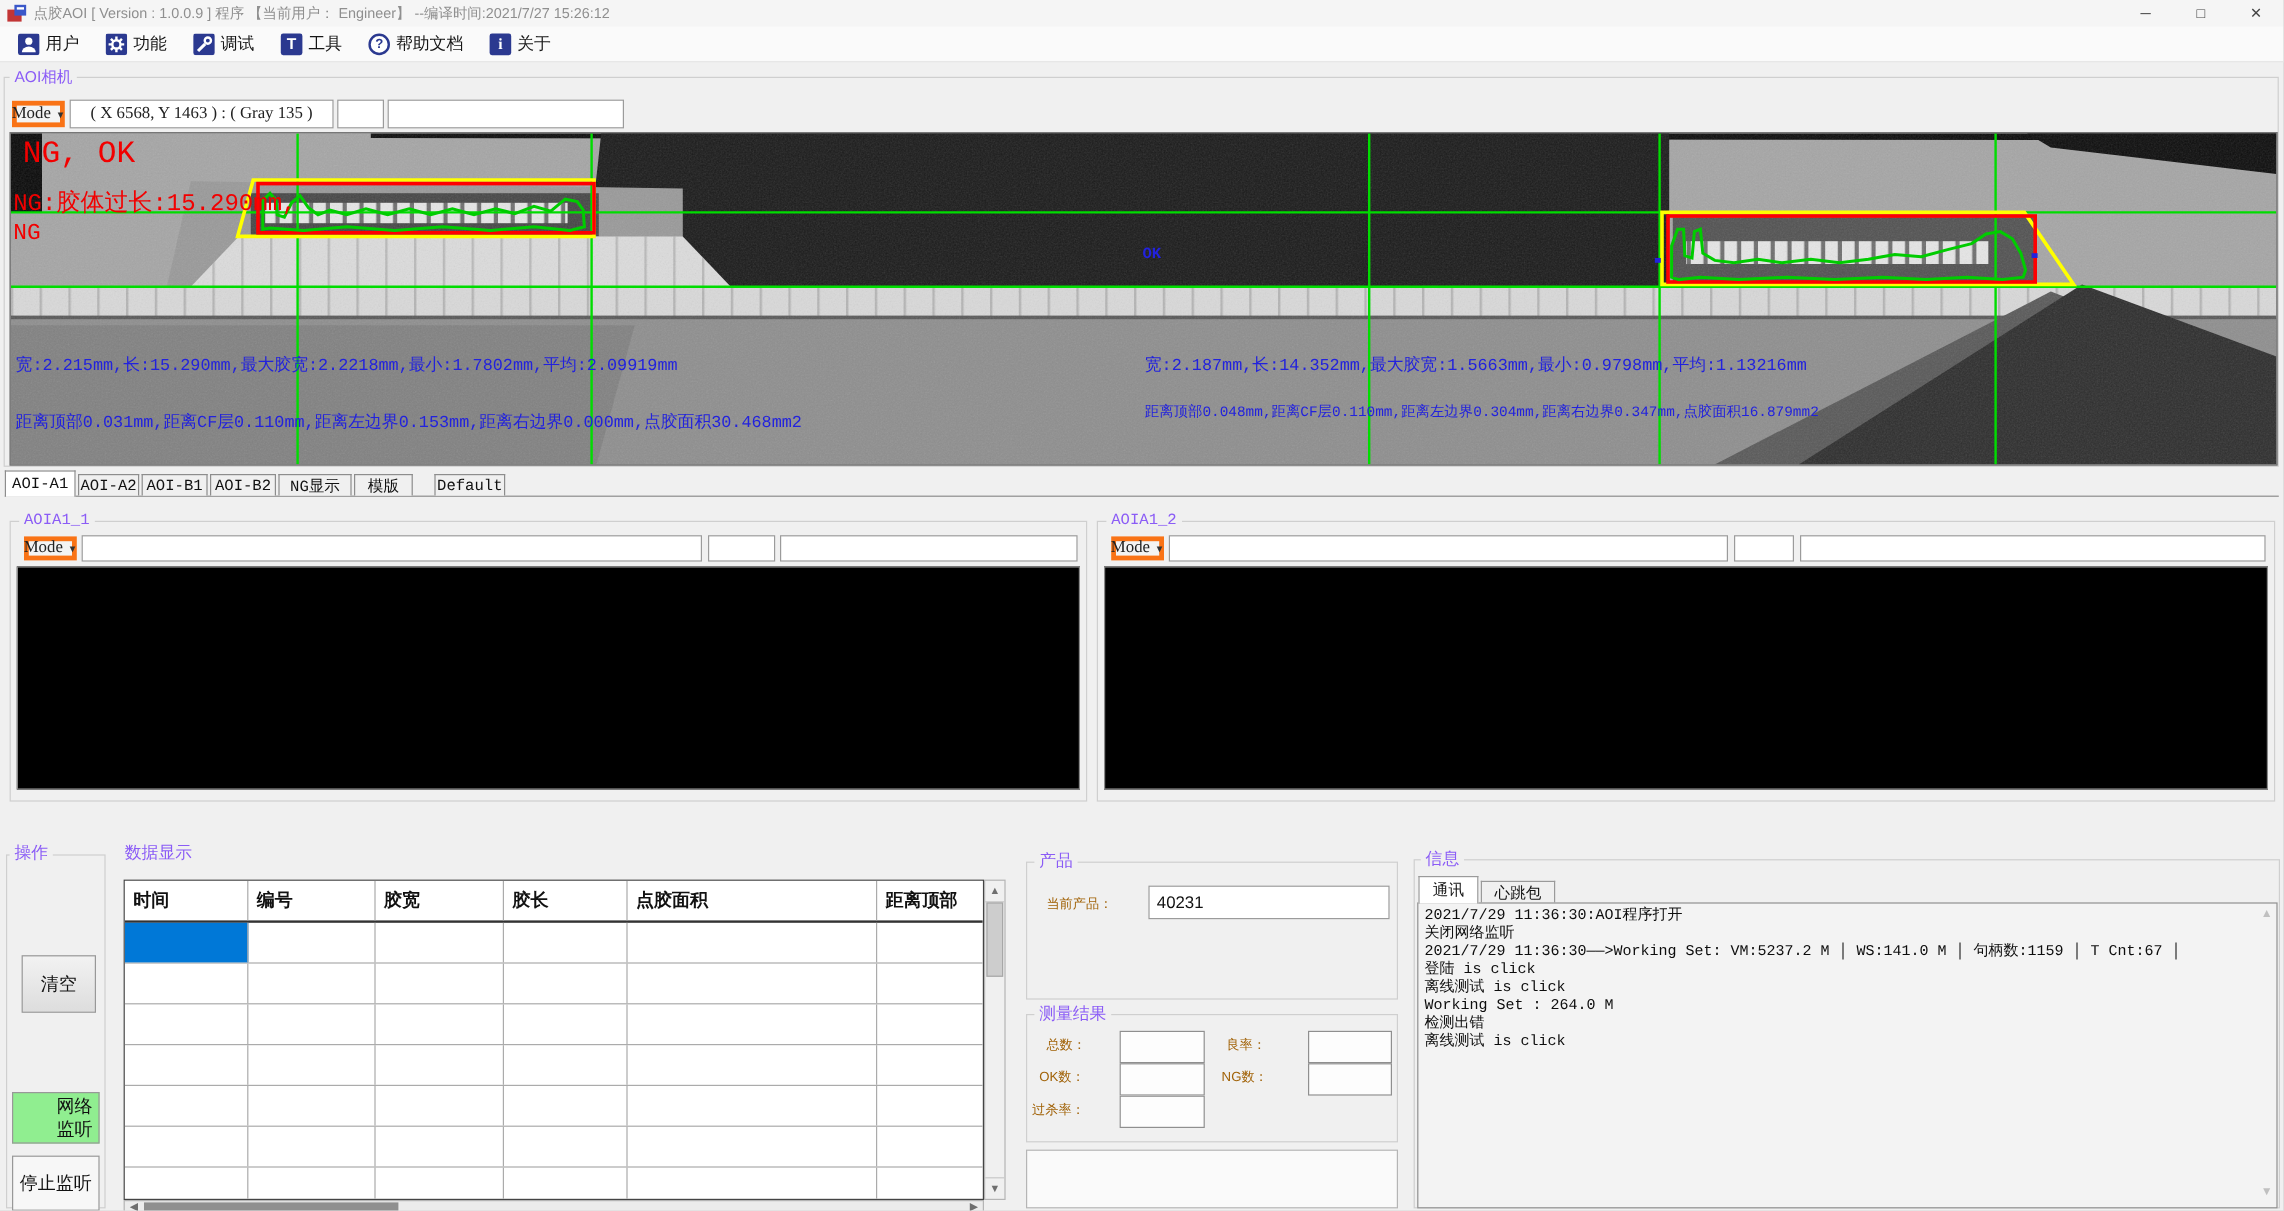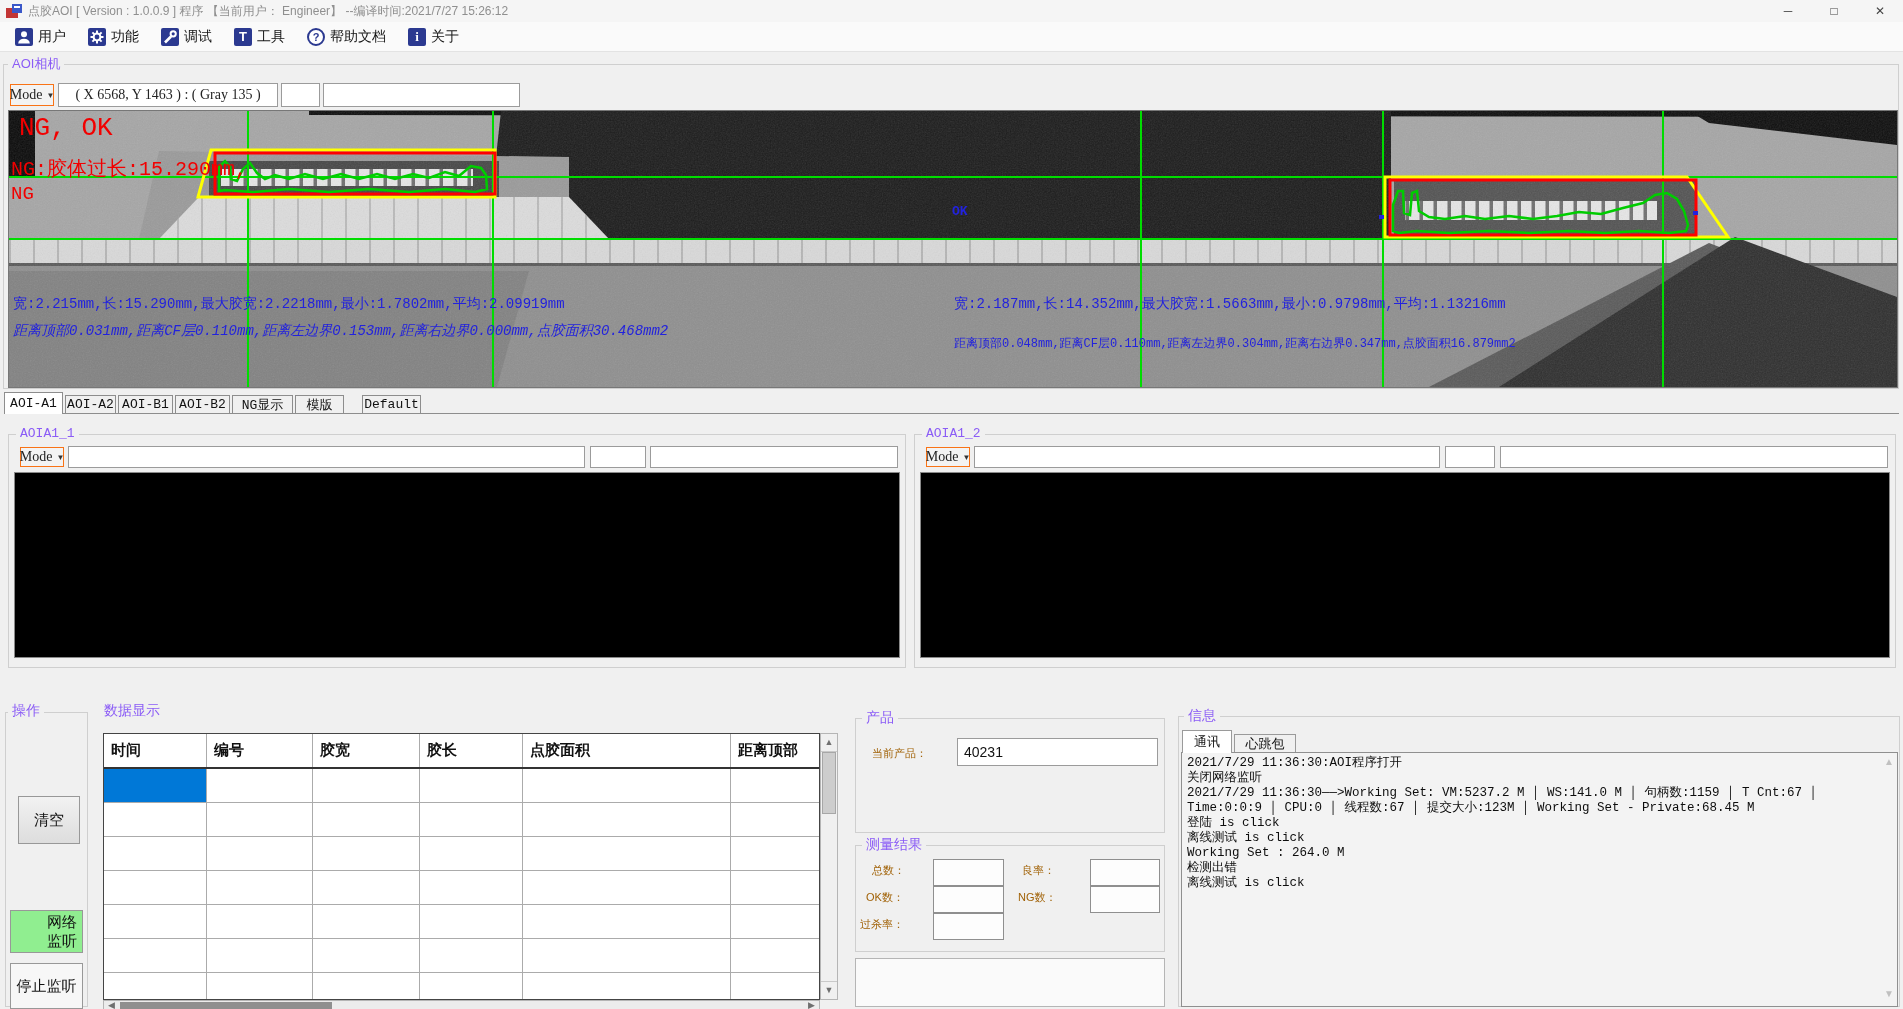--- a/index.html
+++ b/index.html
@@ -13,21 +13,21 @@
   .win-btn{width:46px;height:22px;display:flex;align-items:center;justify-content:center;font-size:12px;color:#444;}
   
   .menubar{position:absolute;left:0;top:22px;width:1903px;height:30px;background:#fafafa;border-bottom:1px solid #e3e3e3;display:flex;align-items:center;padding-left:6px;box-sizing:border-box;}
   .menu-item{display:flex;align-items:center;gap:5px;padding:3px 9px;margin-right:4px;font-size:14px;color:#151515;cursor:default;}
   .micon{width:18px;height:18px;display:block;}
   
   .gbox{position:absolute;border:1px solid #cfcfcf;box-sizing:border-box;}
   .glabel{position:absolute;background:#f0f0f0;padding:0 4px;font-size:13px;color:#8b5cf6;line-height:14px;white-space:nowrap;z-index:3;}
   .tbox{position:absolute;background:#fff;border:1px solid #9b9b9b;box-sizing:border-box;}
   .modebtn{position:absolute;display:flex;align-items:center;justify-content:center;gap:4px;
-           font-family:"Liberation Serif",serif;font-size:14px;color:#222;border:1px solid #f97316;background:#f3f3f3;box-sizing:border-box;}
+           font-family:"Liberation Serif",serif;font-size:14px;color:#222;border:4px solid #f97316;background:#f3f3f3;box-sizing:border-box;}
   .drop{font-size:8px;color:#333;}
   .coordtext{font-family:"Liberation Serif",serif;font-size:14px;color:#222;display:flex;align-items:center;justify-content:center;}
   
   .cam{position:absolute;left:8px;top:110px;width:1888px;height:276px;background:#8f8f8f;border:1px solid #777;box-sizing:content-box;overflow:hidden;}
   .ovtext{position:absolute;white-space:nowrap;z-index:5;font-family:"Liberation Mono","DejaVu Sans Mono",monospace;}
   .red-t{color:#f20000;}
   .blue-t{color:#2222dd;}
   
   .tab{position:absolute;height:18px;top:395px;background:#f0f0f0;border:1px solid #8d8d8d;border-bottom:none;
        font-family:"Liberation Mono","DejaVu Sans Mono",monospace;font-size:13px;display:flex;align-items:center;justify-content:center;box-sizing:border-box;}
@@ -200,21 +200,21 @@
       <path d="M1384,120 L1384,94 L1389,80 L1394,80 L1395,102 L1401,104 L1403,82 L1408,80 L1410,100 L1420,106 L1436,108 L1456,105 L1476,108 L1500,105 L1524,108 L1548,105 L1570,101 L1592,103 L1614,97 L1634,92 L1646,84 L1658,82 L1668,88 L1675,100 L1679,114 L1677,120 L1660,122 L1630,120 L1596,122 L1560,120 L1520,122 L1480,120 L1440,122 L1408,120 L1390,122 Z" fill="none" stroke="#00cc00" stroke-width="2.5"></path>
       <rect x="1370" y="104" width="5" height="4" fill="#2222dd"></rect>
       <rect x="1684" y="100" width="5" height="4" fill="#2222dd"></rect>
     </svg>
     
     <div class="ovtext red-t" style="left:10px;top:2px;font-size:26px;">NG, OK</div>
     <div class="ovtext red-t" style="left:2px;top:44px;font-size:20px;">NG:胶体过长:15.290mm,</div>
     <div class="ovtext red-t" style="left:2px;top:72px;font-size:19px;">NG</div>
     <div class="ovtext blue-t" style="left:943px;top:93px;font-size:13px;font-weight:bold;">OK</div>
     <div class="ovtext blue-t" style="left:4px;top:184px;font-size:14px;">宽:2.215mm,长:15.290mm,最大胶宽:2.2218mm,最小:1.7802mm,平均:2.09919mm</div>
-    <div class="ovtext blue-t" style="left:4px;top:211px;font-size:14px;font-style:italic;">距离顶部0.031mm,距离CF层0.110mm,距离左边界0.153mm,距离右边界0.000mm,点胶面积30.468mm2</div>
+    <div class="ovtext blue-t" style="left:4px;top:232px;font-size:14px;">距离顶部0.031mm,距离CF层0.110mm,距离左边界0.153mm,距离右边界0.000mm,点胶面积30.468mm2</div>
     <div class="ovtext blue-t" style="left:945px;top:184px;font-size:14px;">宽:2.187mm,长:14.352mm,最大胶宽:1.5663mm,最小:0.9798mm,平均:1.13216mm</div>
     <div class="ovtext blue-t" style="left:945px;top:224px;font-size:12px;">距离顶部0.048mm,距离CF层0.110mm,距离左边界0.304mm,距离右边界0.347mm,点胶面积16.879mm2</div>
   </div>
 
   <div class="tabline"></div>
   <div class="tab active" style="left:4px;width:59px;">AOI-A1</div>
   <div class="tab" style="left:65px;width:51px;">AOI-A2</div>
   <div class="tab" style="left:118px;width:55px;">AOI-B1</div>
   <div class="tab" style="left:175px;width:55px;">AOI-B2</div>
   <div class="tab" style="left:232px;width:61px;">NG显示</div>
@@ -349,21 +349,20 @@
   <div class="rbox" style="left:855px;top:958px;width:310px;height:49px;background:#fafafa;border-color:#b5b5b5;"></div>
 
   <div class="gbox" style="left:1178px;top:716px;width:722px;height:291px;"></div>
   <span class="glabel" style="left:1184px;top:708px;font-size:14px;">信息</span>
   <div class="itab active" style="left:1182px;top:730px;width:50px;height:23px;">通讯</div>
   <div class="itab" style="left:1234px;top:734px;width:62px;height:19px;">心跳包</div>
   <div class="loglines">
     <div>2021/7/29 11:36:30:AOI程序打开</div>
     <div>关闭网络监听</div>
     <div>2021/7/29 11:36:30——&gt;Working Set: VM:5237.2 M │ WS:141.0 M │ 句柄数:1159 │ T Cnt:67 │</div>
-    <div>Time:0:0:9 │ CPU:0 │ 线程数:67 │ 提交大小:123M  │ Working Set - Private:68.45 M</div>
     <div>登陆 is click</div>
     <div>离线测试 is click</div>
     <div>Working Set : 264.0 M</div>
     <div>检测出错</div>
     <div>离线测试 is click</div>
   </div>
   <div class="log-arr" style="left:1884px;top:756px;">▲</div>
   <div class="log-arr" style="left:1884px;top:988px;">▼</div>
 
 </div>

